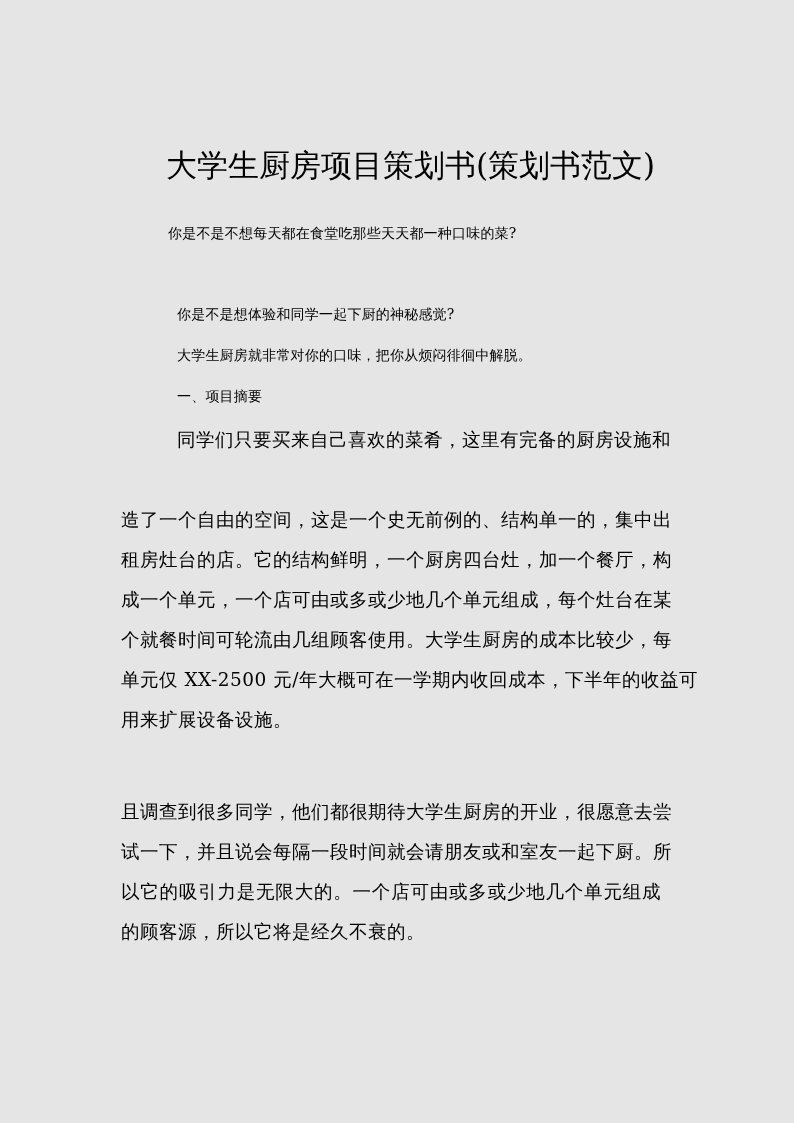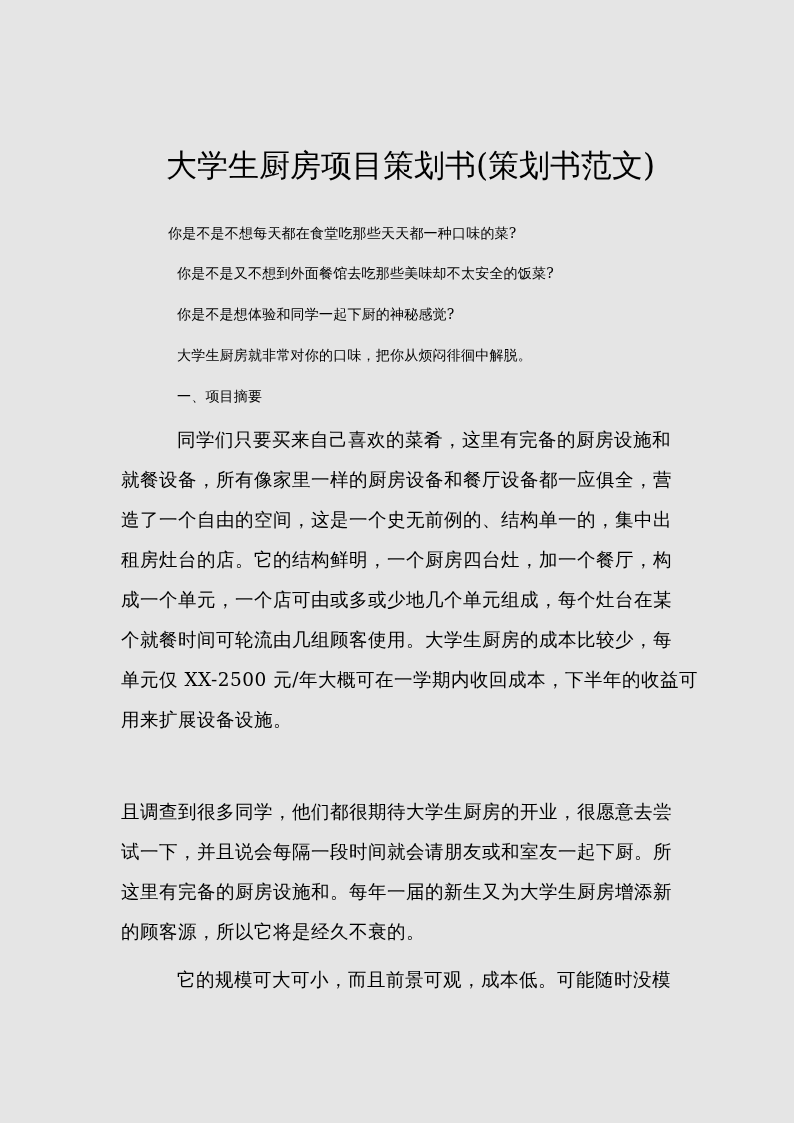--- a/index.html
+++ b/index.html
@@ -15,35 +15,32 @@
   .body-line.last { text-align-last: left; }
 </style>
 </head>
 <body>
 
 <div class="page">
 
   <div class="title">大学生厨房项目策划书(策划书范文)</div>
 
   <div class="line intro" style="left:168px; top:221px;">你是不是不想每天都在食堂吃那些天天都一种口味的菜?</div>
-  <div class="line intro" style="left:177px; top:261px;">你是不是又不想到外面餐馆去吃那些美味却不太安全的饭菜?</div>
   <div class="line intro" style="left:177px; top:343px;">大学生厨房就非常对你的口味，把你从烦闷徘徊中解脱。</div>
   <div class="line intro" style="left:177px; top:302px;">你是不是想体验和同学一起下厨的神秘感觉?</div>
 
   <div class="line intro" style="left:177px; top:384px;">一、项目摘要</div>
 
   <div class="line body-line first" style="top:428px;">同学们只要买来自己喜欢的菜肴，这里有完备的厨房设施和</div>
-  <div class="line body-line" style="top:468px;">就餐设备，所有像家里一样的厨房设备和餐厅设备都一应俱全，营</div>
   <div class="line body-line" style="top:508px;">造了一个自由的空间，这是一个史无前例的、结构单一的，集中出</div>
   <div class="line body-line" style="top:548px;">租房灶台的店。它的结构鲜明，一个厨房四台灶，加一个餐厅，构</div>
   <div class="line body-line" style="top:588px;">成一个单元，一个店可由或多或少地几个单元组成，每个灶台在某</div>
   <div class="line body-line" style="top:628px;">个就餐时间可轮流由几组顾客使用。大学生厨房的成本比较少，每</div>
   <div class="line body-line" style="top:668px;">单元仅 XX-2500 元/年大概可在一学期内收回成本，下半年的收益可</div>
   <div class="line body-line last" style="top:708px;">用来扩展设备设施。</div>
 
   <div class="line body-line" style="top:840px;">试一下，并且说会每隔一段时间就会请朋友或和室友一起下厨。所</div>
   <div class="line body-line" style="top:800px;">且调查到很多同学，他们都很期待大学生厨房的开业，很愿意去尝</div>
-  <div class="line body-line" style="top:880px;">这里有完备的厨房设施和。每年一届的新生又为大学生厨房增添新</div>
+  <div class="line body-line" style="top:880px;">以它的吸引力是无限大的。一个店可由或多或少地几个单元组成</div>
   <div class="line body-line last" style="top:920px;">的顾客源，所以它将是经久不衰的。</div>
 
-  <div class="line body-line first" style="top:968px;">它的规模可大可小，而且前景可观，成本低。可能随时没模</div>
 
 </div>
 
 </body></html>

